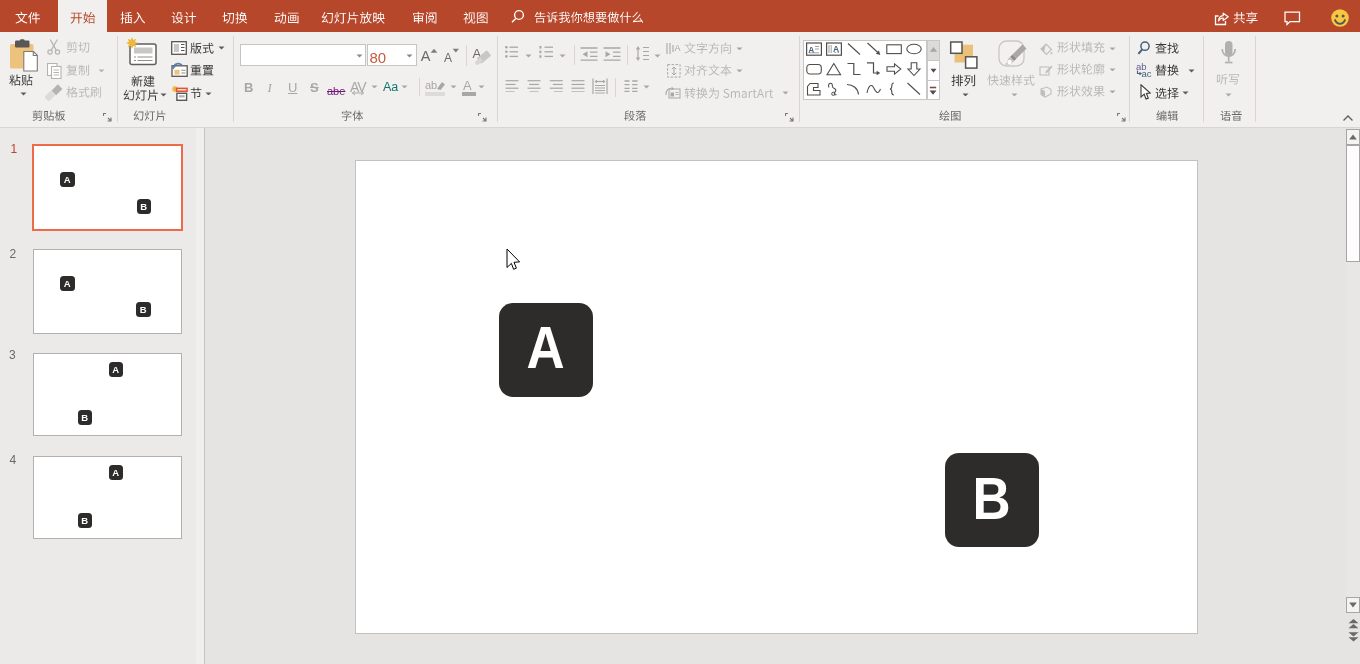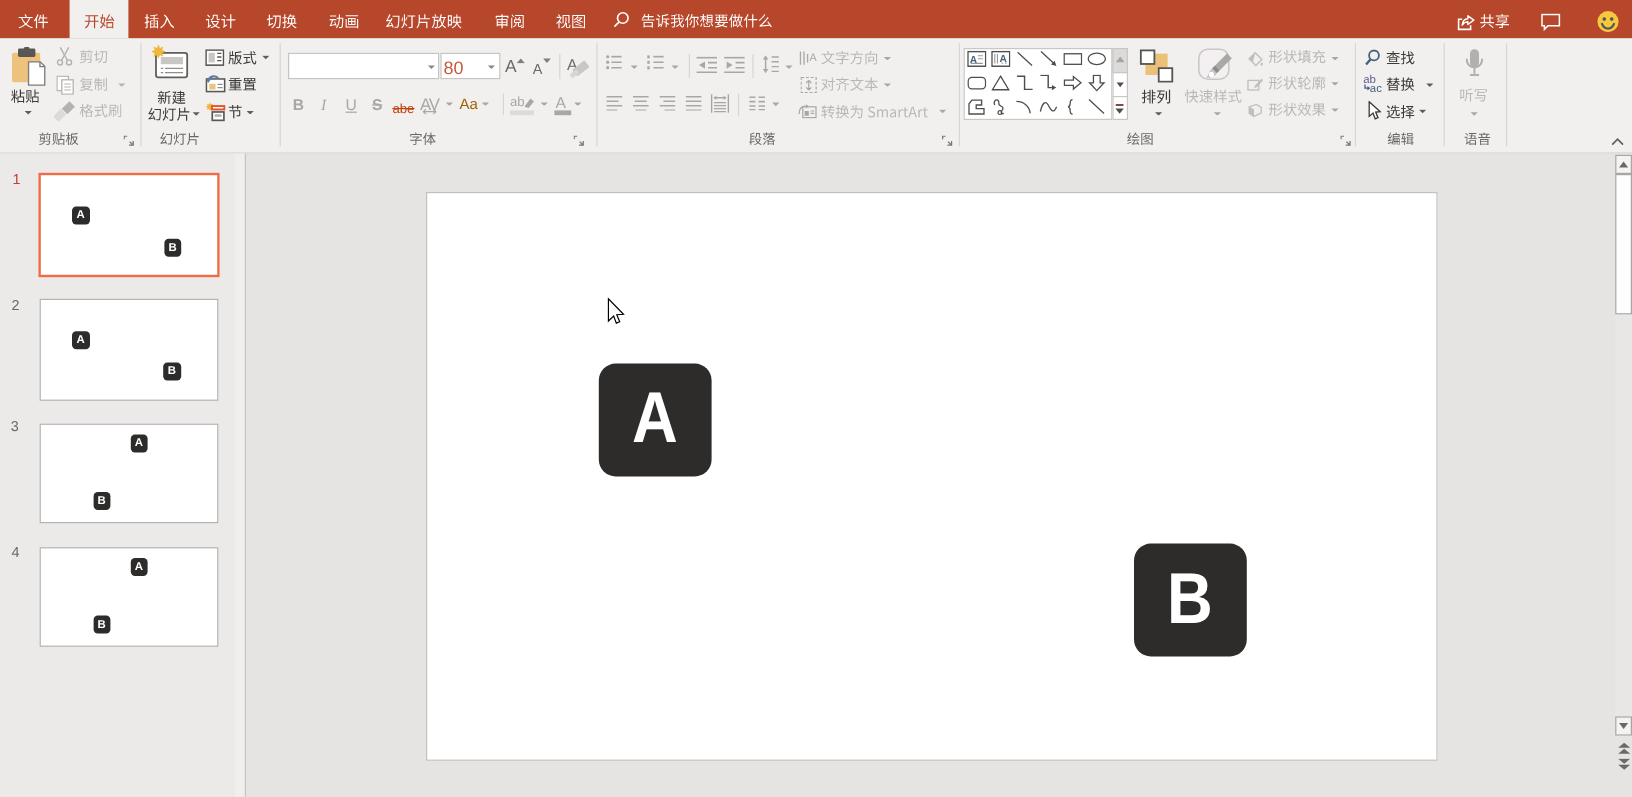--- a/index.html
+++ b/index.html
@@ -206,29 +206,29 @@
 <div style="position:absolute;left:465.5px;top:45px;width:1px;height:21px;background:#d8d5d2"></div>
 <div style="position:absolute;left:472.5px;top:45.5px;font-size:13px;color:#6b6967">A</div>
 <svg style="position:absolute;left:474px;top:48px;" width="17" height="17" viewBox="0 0 17 17">
     <rect x="3.5" y="5.5" width="13" height="7" rx="1" transform="rotate(-38 10 9)" fill="#c9c7c5"></rect>
     <rect x="1" y="11.5" width="7.5" height="4" rx="0.8" transform="rotate(-38 4.75 13.5)" fill="#d8d6d4"></rect>
   </svg>
 <div style="position:absolute;left:244px;top:79.5px;color:#a9a7a5;font-size:13px"><b>B</b></div>
 <div style="position:absolute;left:267.5px;top:79.5px;color:#a9a7a5;font-size:13px"><i style="font-family:'Liberation Serif',serif">I</i></div>
 <div style="position:absolute;left:288px;top:79.5px;color:#a9a7a5;font-size:13px"><u>U</u></div>
 <div style="position:absolute;left:310px;top:79.5px;color:#a9a7a5;font-size:13px"><b style="text-decoration:line-through">S</b></div>
-<div style="position:absolute;left:327px;top:81px;color:#c2410c"><span style="text-decoration:line-through;font-size:11px">abe</span></div>
+<div style="position:absolute;left:327px;top:81px;color:#701a75"><span style="text-decoration:line-through;font-size:11px">abe</span></div>
 <div style="position:absolute;left:350px;top:78.5px;color:#a9a7a5;font-size:14px;letter-spacing:-1px">AV</div>
 <svg style="position:absolute;left:350px;top:89.5px;" width="17" height="6" viewBox="0 0 17 6">
     <path d="M2.5 3 H13.5 M2.5 3 L5 1 M2.5 3 L5 5 M13.5 3 L11 1 M13.5 3 L11 5" stroke="#a9a7a5" stroke-width="1" fill="none"></path>
   </svg>
 <svg style="position:absolute;left:370.5px;top:84.575px;" width="7" height="3.8500000000000005" viewBox="0 0 7 3.8500000000000005">
     <path d="M0.5 0.5 L6.5 0.5 L3.5 3.4500000000000006 Z" fill="#a9a7a5"></path>
   </svg>
-<div style="position:absolute;left:383px;top:79.5px;color:#a16207;font-size:12.5px">Aa</div>
+<div style="position:absolute;left:383px;top:79.5px;color:#0f766e;font-size:12.5px">Aa</div>
 <svg style="position:absolute;left:401.0px;top:84.575px;" width="7" height="3.8500000000000005" viewBox="0 0 7 3.8500000000000005">
     <path d="M0.5 0.5 L6.5 0.5 L3.5 3.4500000000000006 Z" fill="#a9a7a5"></path>
   </svg>
 <div style="position:absolute;left:419px;top:78px;width:1px;height:18px;background:#d8d5d2"></div>
 <div style="position:absolute;left:425px;top:79px;color:#a9a7a5;font-size:11px">ab</div>
 <svg style="position:absolute;left:436px;top:79px;" width="10" height="11" viewBox="0 0 10 11">
     <path d="M1 10 L6 3 L9 5.5 L4.5 11 Z" fill="#a9a7a5"></path>
   </svg>
 <div style="position:absolute;left:425px;top:92px;width:20px;height:3.5px;background:#dddbd9"></div>
 <svg style="position:absolute;left:449.5px;top:84.575px;" width="7" height="3.8500000000000005" viewBox="0 0 7 3.8500000000000005">

